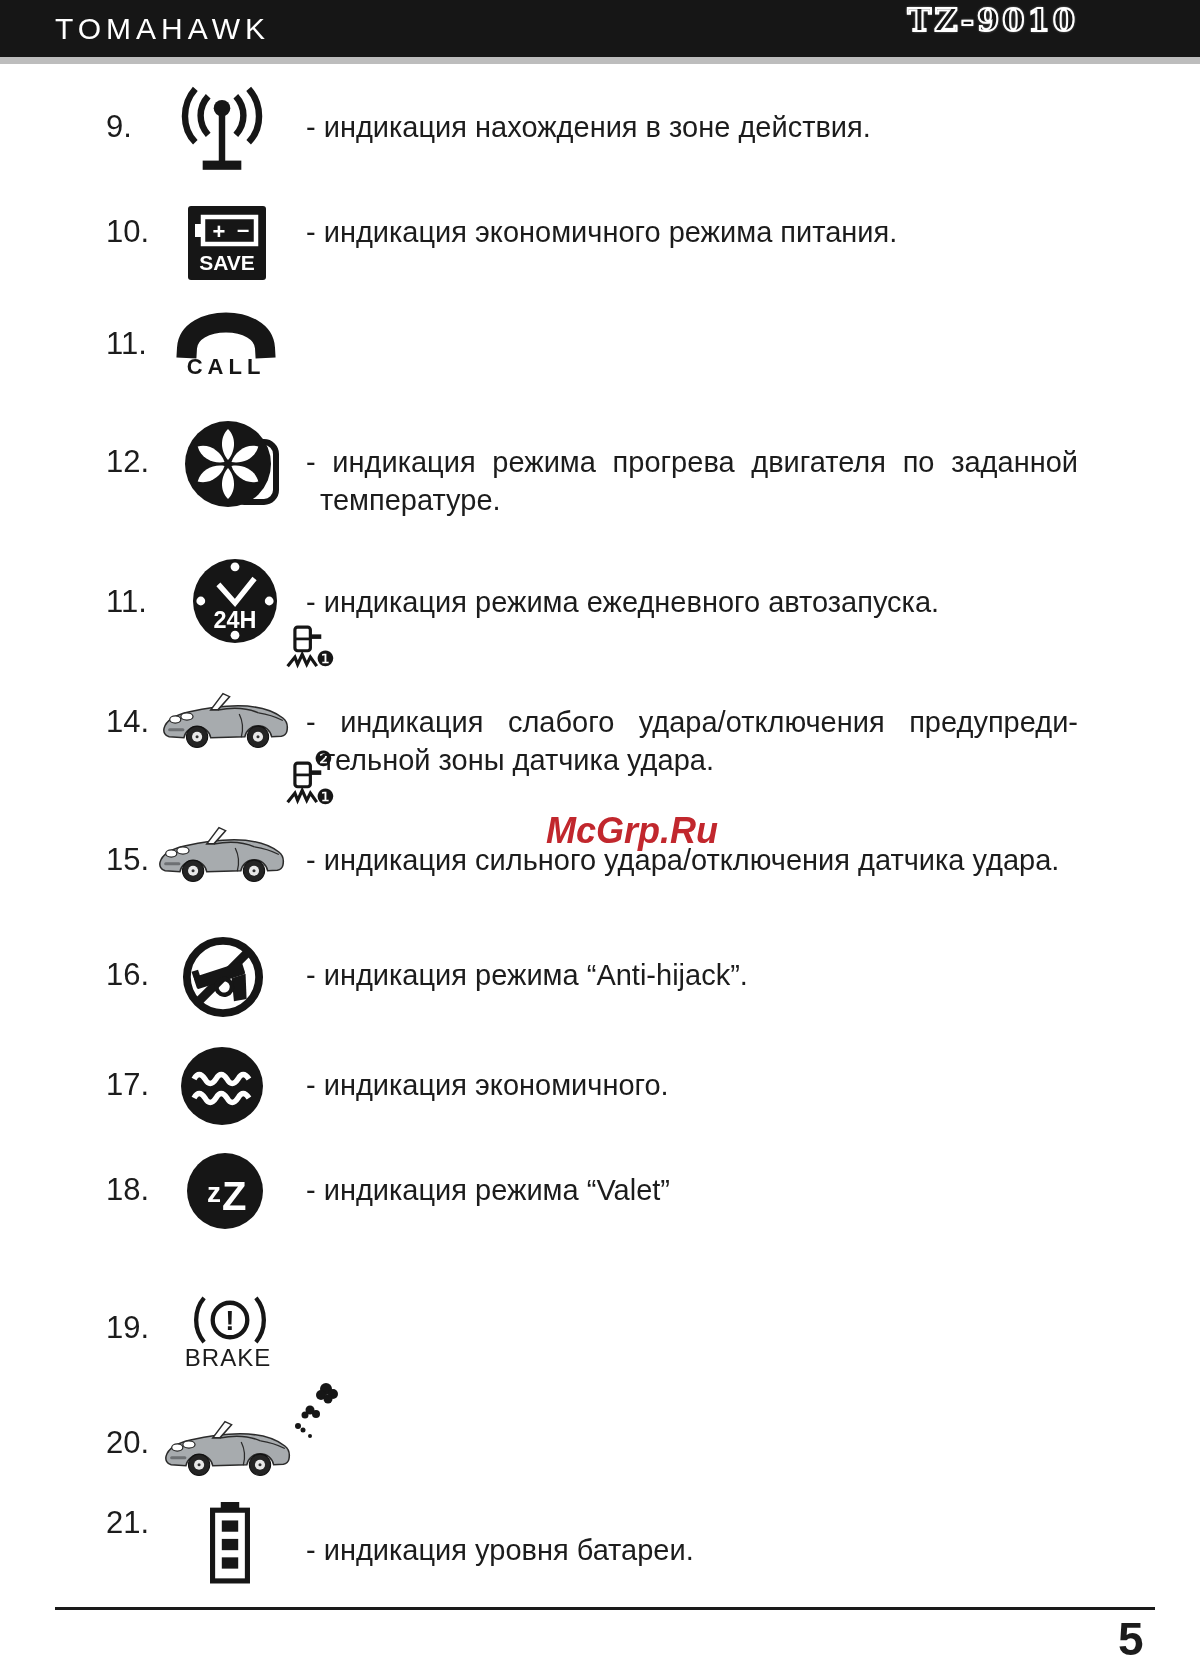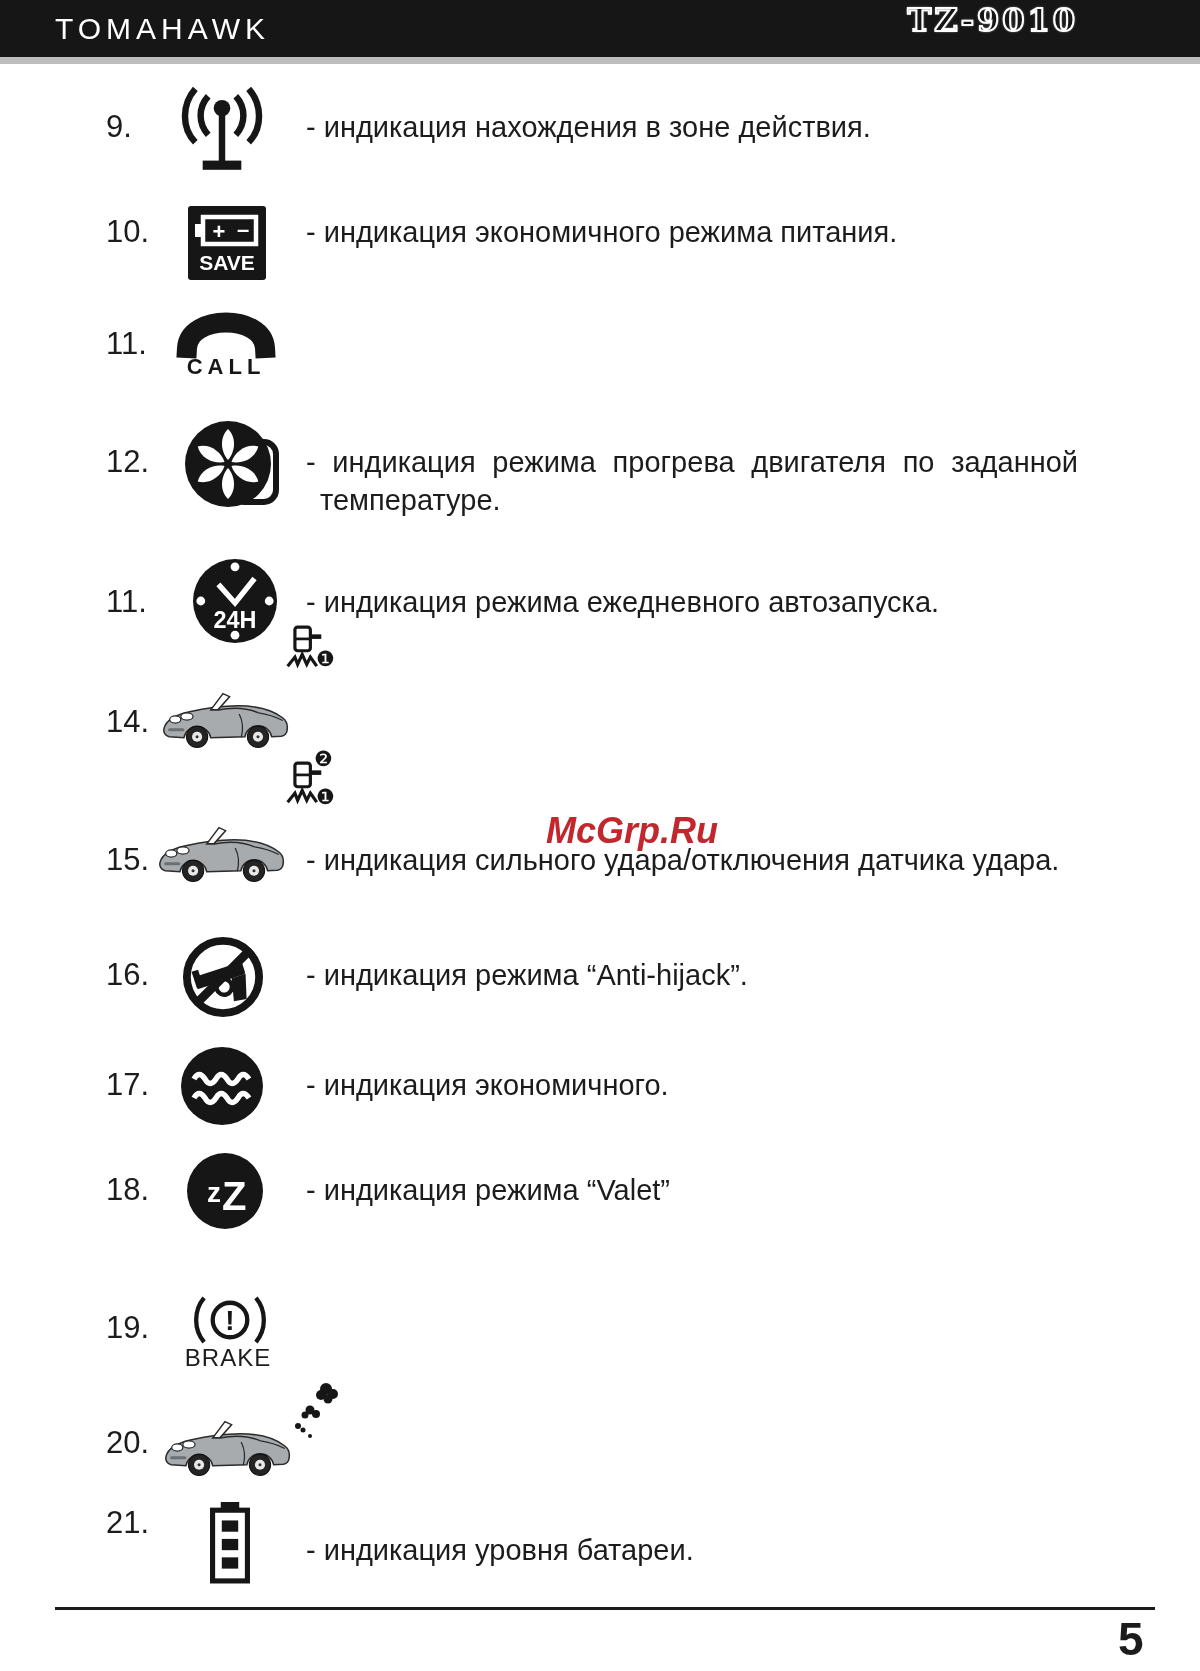--- a/index.html
+++ b/index.html
@@ -141,20 +141,24 @@
     <svg width="40" height="52" viewBox="0 0 44 52">
         <use href="#sensor-shape"></use>
       </svg>
   </div>
   <div class="badge" style="left:316px;top:648px">❶</div>
   <div class="icon" style="left:158px;top:686px">
     <svg width="134" height="64" viewBox="0 0 264 124">
         <use href="#car-shape"></use>
       </svg>
   </div>
+  <div class="txt" style="top:703px">
+    <div class="just">- индикация слабого удара/отключения предупреди-</div>
+    <div class="cont14">тельной зоны датчика удара.</div>
+  </div>
 
   <div class="num" style="top:841px">15.</div>
   <div class="badge" style="left:314px;top:748px">❷</div>
   <div class="icon" style="left:284px;top:758px">
     <svg width="40" height="52" viewBox="0 0 44 52">
         <use href="#sensor-shape"></use>
       </svg>
   </div>
   <div class="badge" style="left:316px;top:786px">❶</div>
   <div class="icon" style="left:154px;top:820px">

